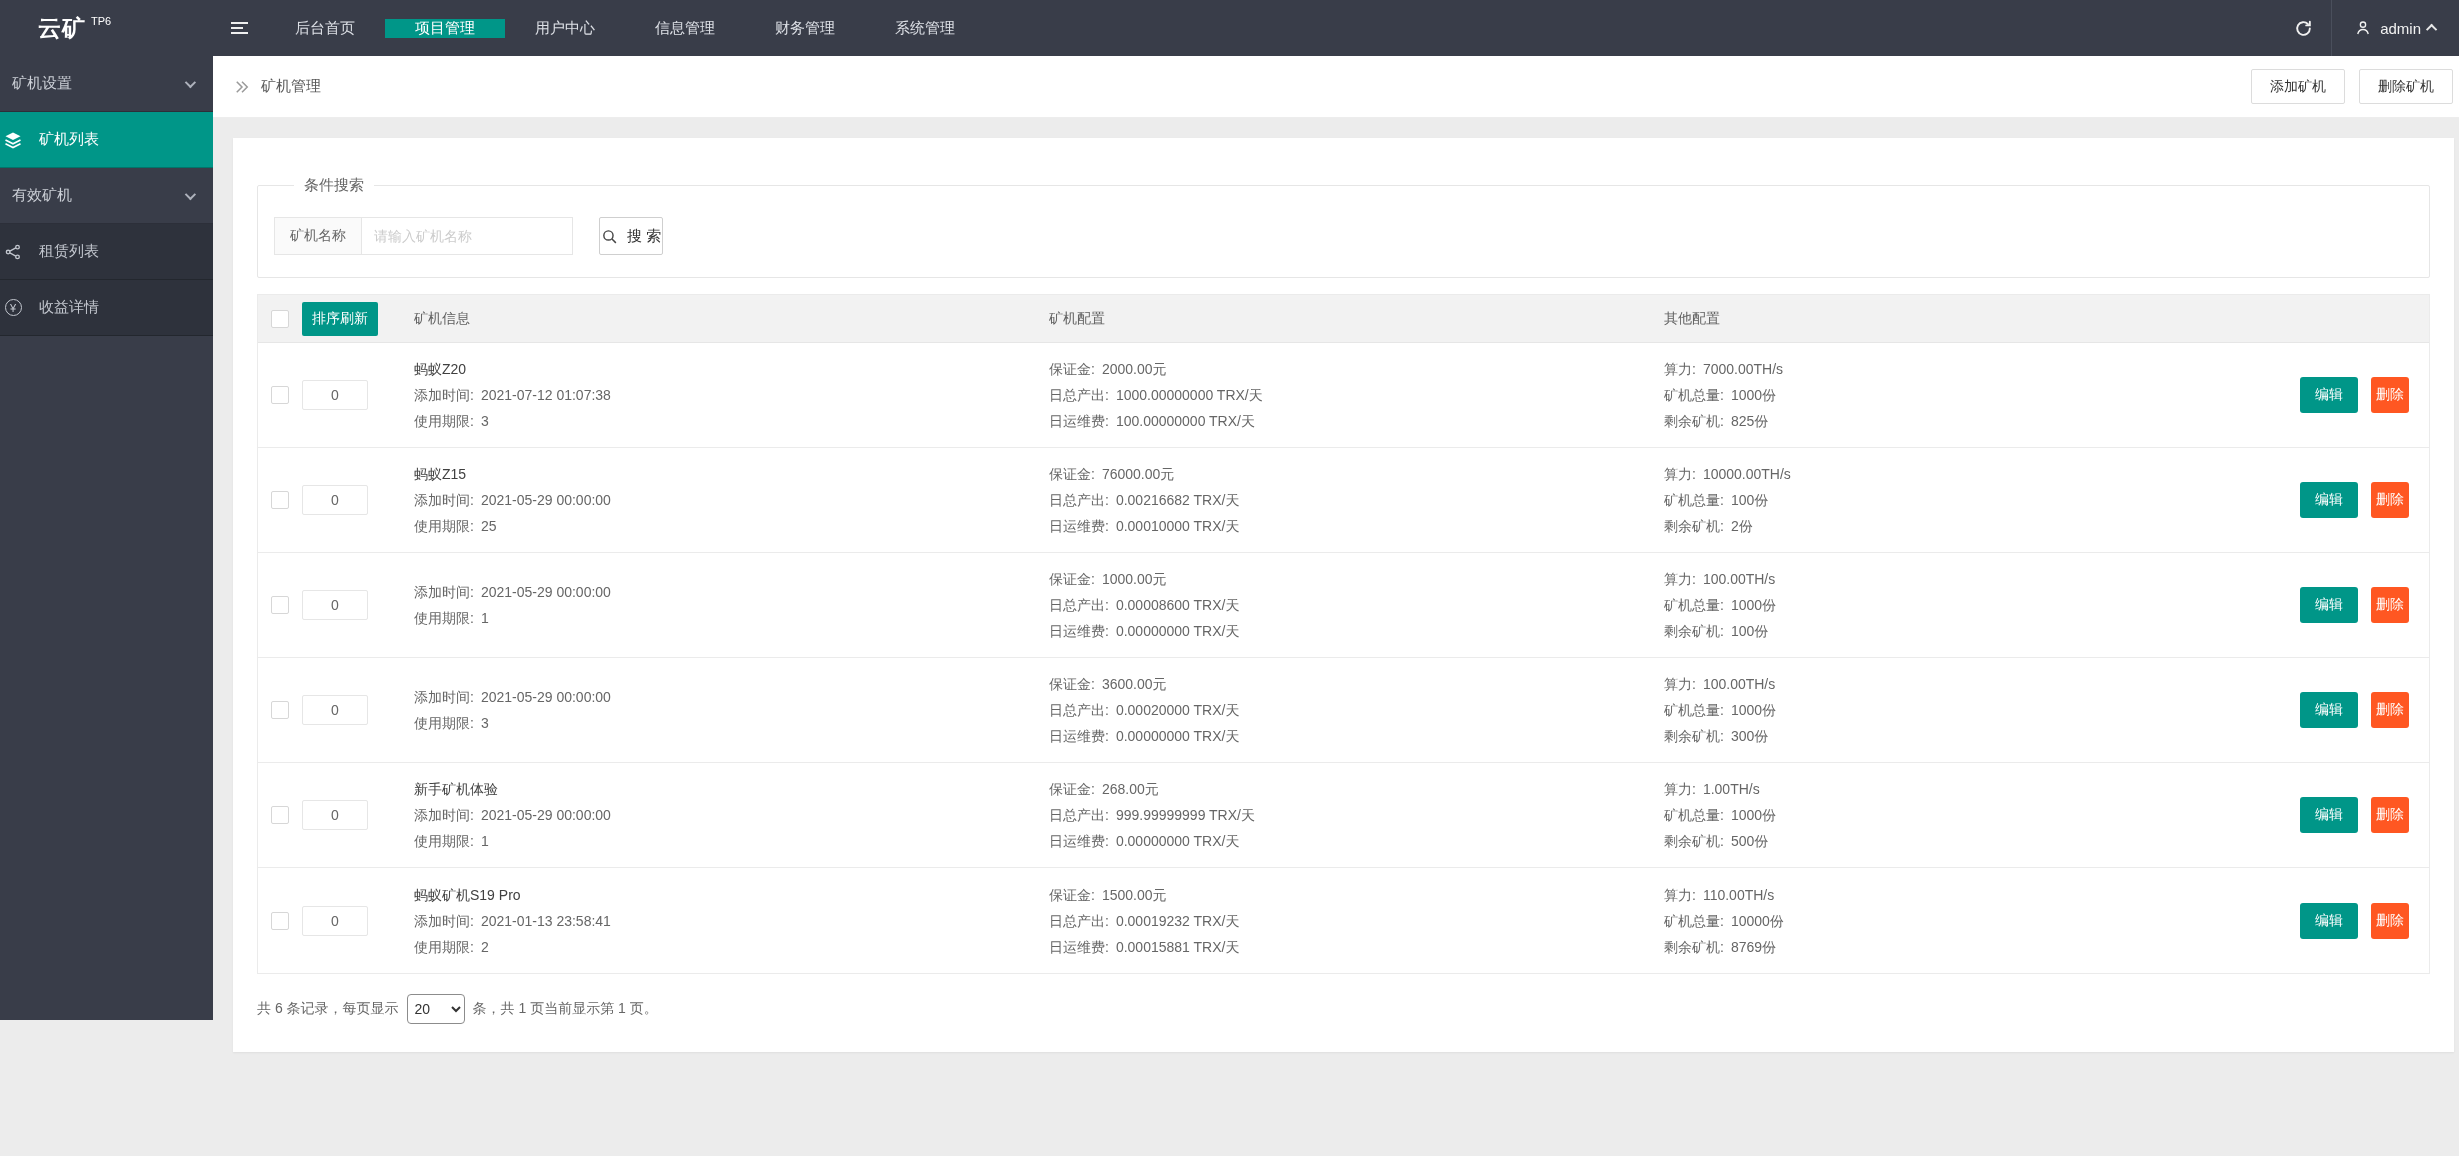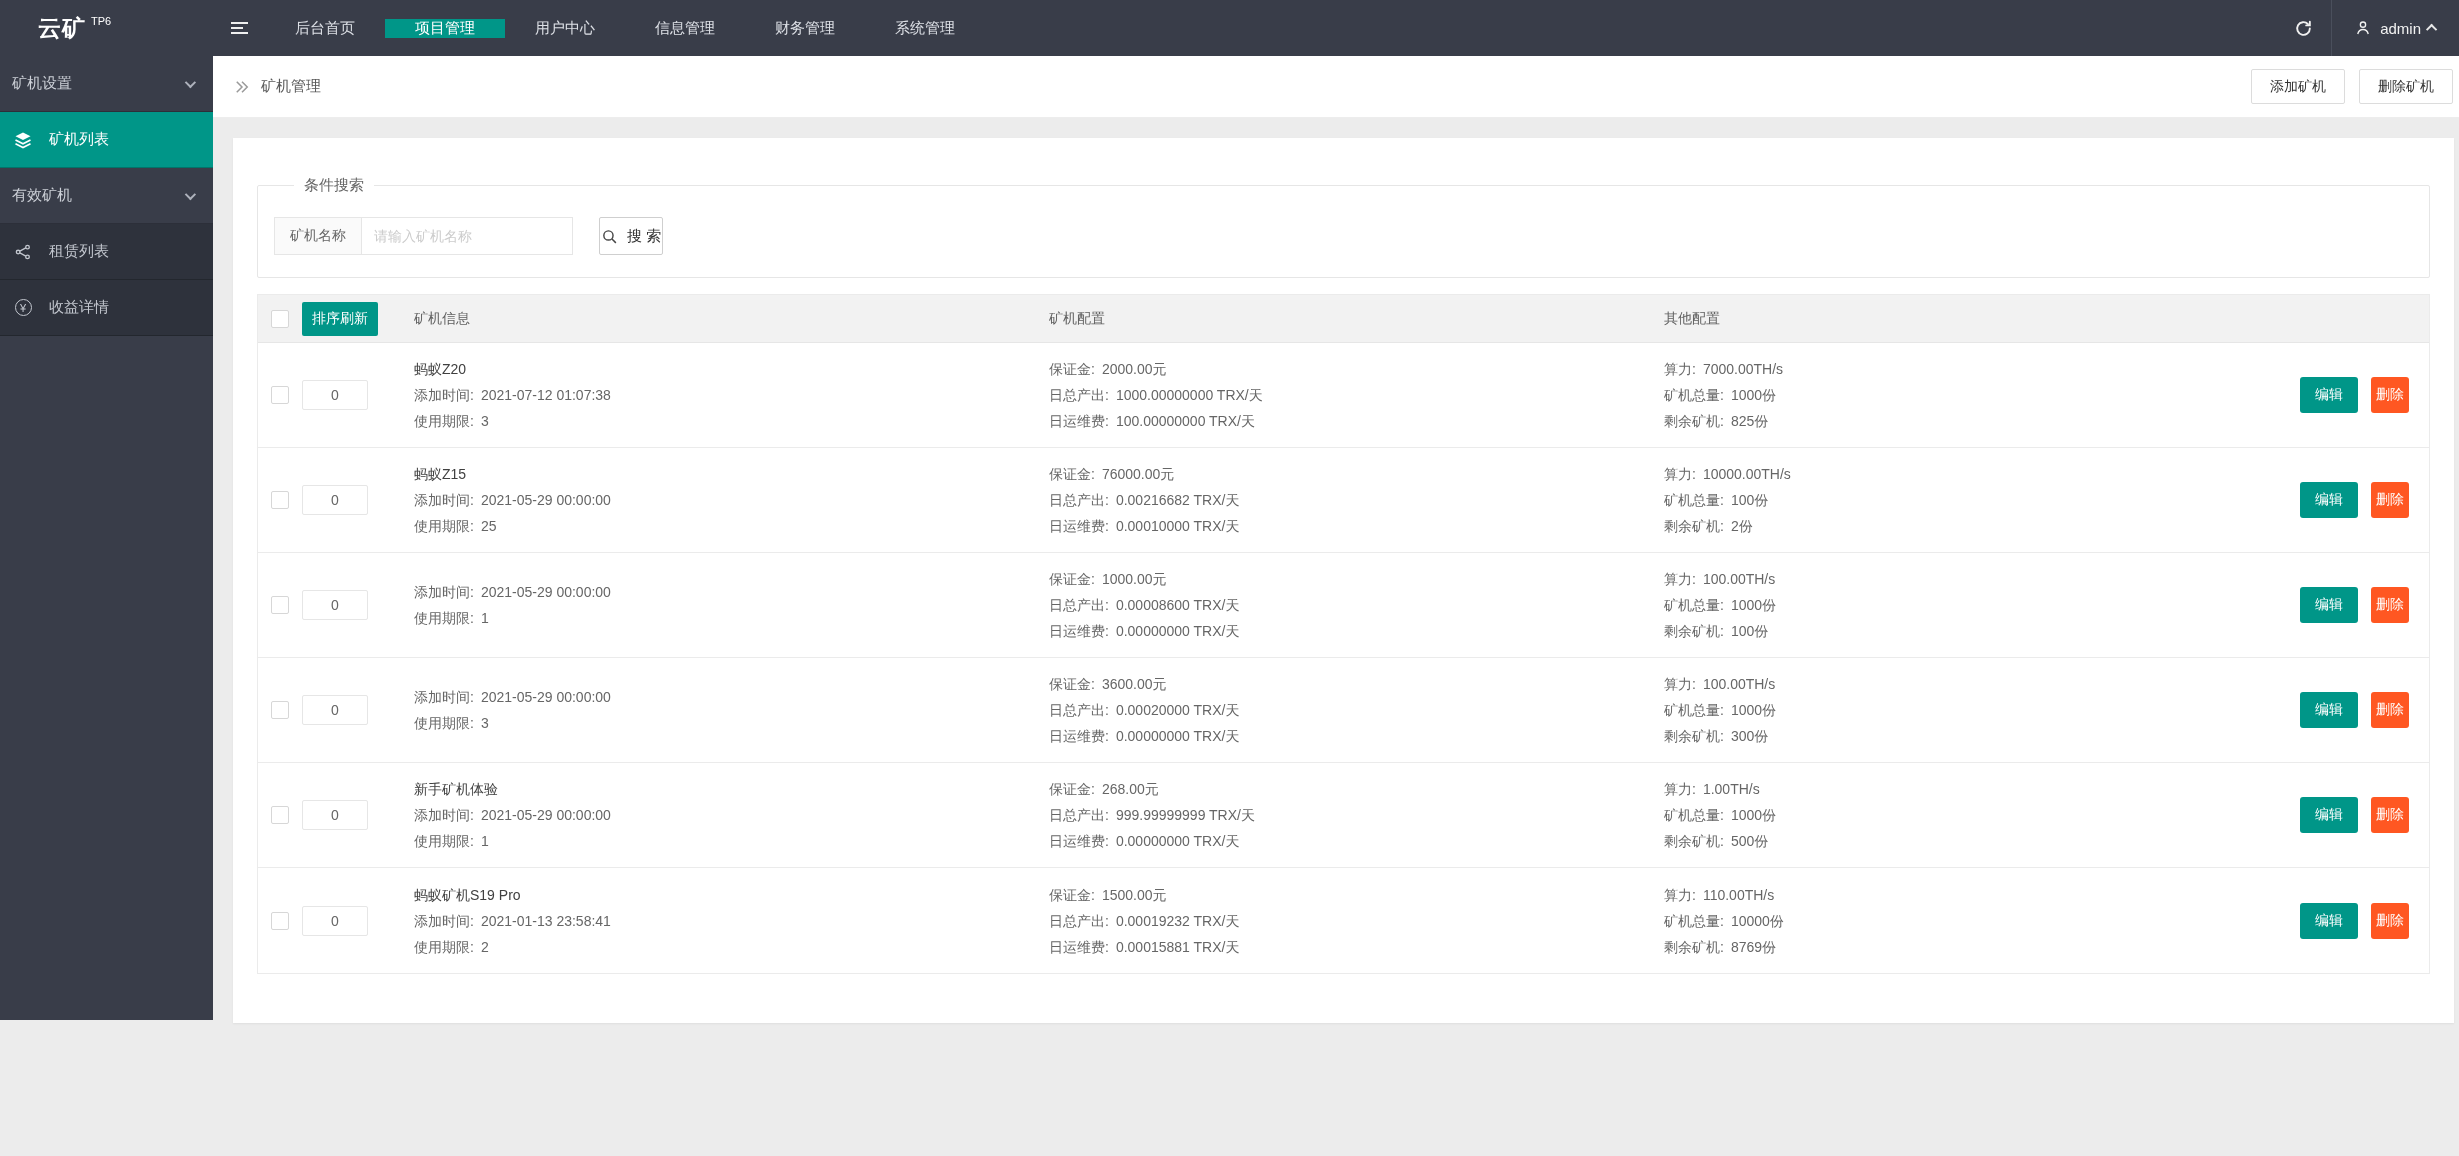--- a/index.html
+++ b/index.html
@@ -22,21 +22,21 @@
   .icon-btn { width:56px; display:flex; align-items:center; justify-content:center; cursor:pointer; }
   .topbar-divider { width:1px; background:#4a4f5c; margin:0; }
   .user-area { display:flex; align-items:center; gap:8px; padding:0 22px; color:#f2f2f2; font-size:15px; cursor:pointer; }
   .chev-up { width:8px; height:8px; border-left:2px solid #e8e8e8; border-top:2px solid #e8e8e8; transform:rotate(45deg) translateY(2px); }
 
   
   .sidebar { position:absolute; top:56px; left:0; bottom:0; width:213px; background:#393D49; }
   .side-item { height:56px; display:flex; align-items:center; font-size:15px; cursor:pointer; border-bottom:1px solid rgba(0,0,0,.22); }
   .side-parent { padding:0 20px 0 12px; color:#ccd0d7; justify-content:space-between; }
   .chev-down { width:8px; height:8px; border-right:2px solid #aeb2bc; border-bottom:2px solid #aeb2bc; transform:rotate(45deg) translateY(-2px); }
-  .side-child { padding-left:10px; background:#2E323C; color:#c3c7cf; gap:13px; }
+  .side-child { padding-left:0; background:#2E323C; color:#c3c7cf; gap:13px; }
   .side-child.active { background:#009688; color:#fff; }
   .side-ico { width:26px; display:flex; justify-content:center; align-items:center; }
   .yen-circle { width:17px; height:17px; border:1.5px solid #c3c7cf; border-radius:50%; display:flex; align-items:center; justify-content:center; font-size:11px; color:#c3c7cf; }
 
   
   .main { position:absolute; top:56px; left:213px; right:0; bottom:0; background:#ececec; }
   .crumb-bar { height:62px; background:#fff; display:flex; align-items:center; padding:0 6px 0 20px; border-bottom:1px solid #ededed; }
   .crumb-ico { display:flex; align-items:center; margin-right:10px; }
   .crumb-title { font-size:15px; color:#595959; }
   .crumb-actions { margin-left:auto; display:flex; gap:14px; }
@@ -496,16 +496,23 @@
               </div>
           </div>
           <div class="c-actions">
             <button class="btn-edit">编辑</button>
             <button class="btn-del">删除</button>
           </div>
         </div>
 
       </div>
 
+      <div class="pager">
+        <span>共 6 条记录，每页显示</span>
+        <select>
+          <option>20</option>
+        </select>
+        <span>条，共 1 页当前显示第 1 页。</span>
+      </div>
 
     </div>
   </div>
 </div>
 
 </body></html>

